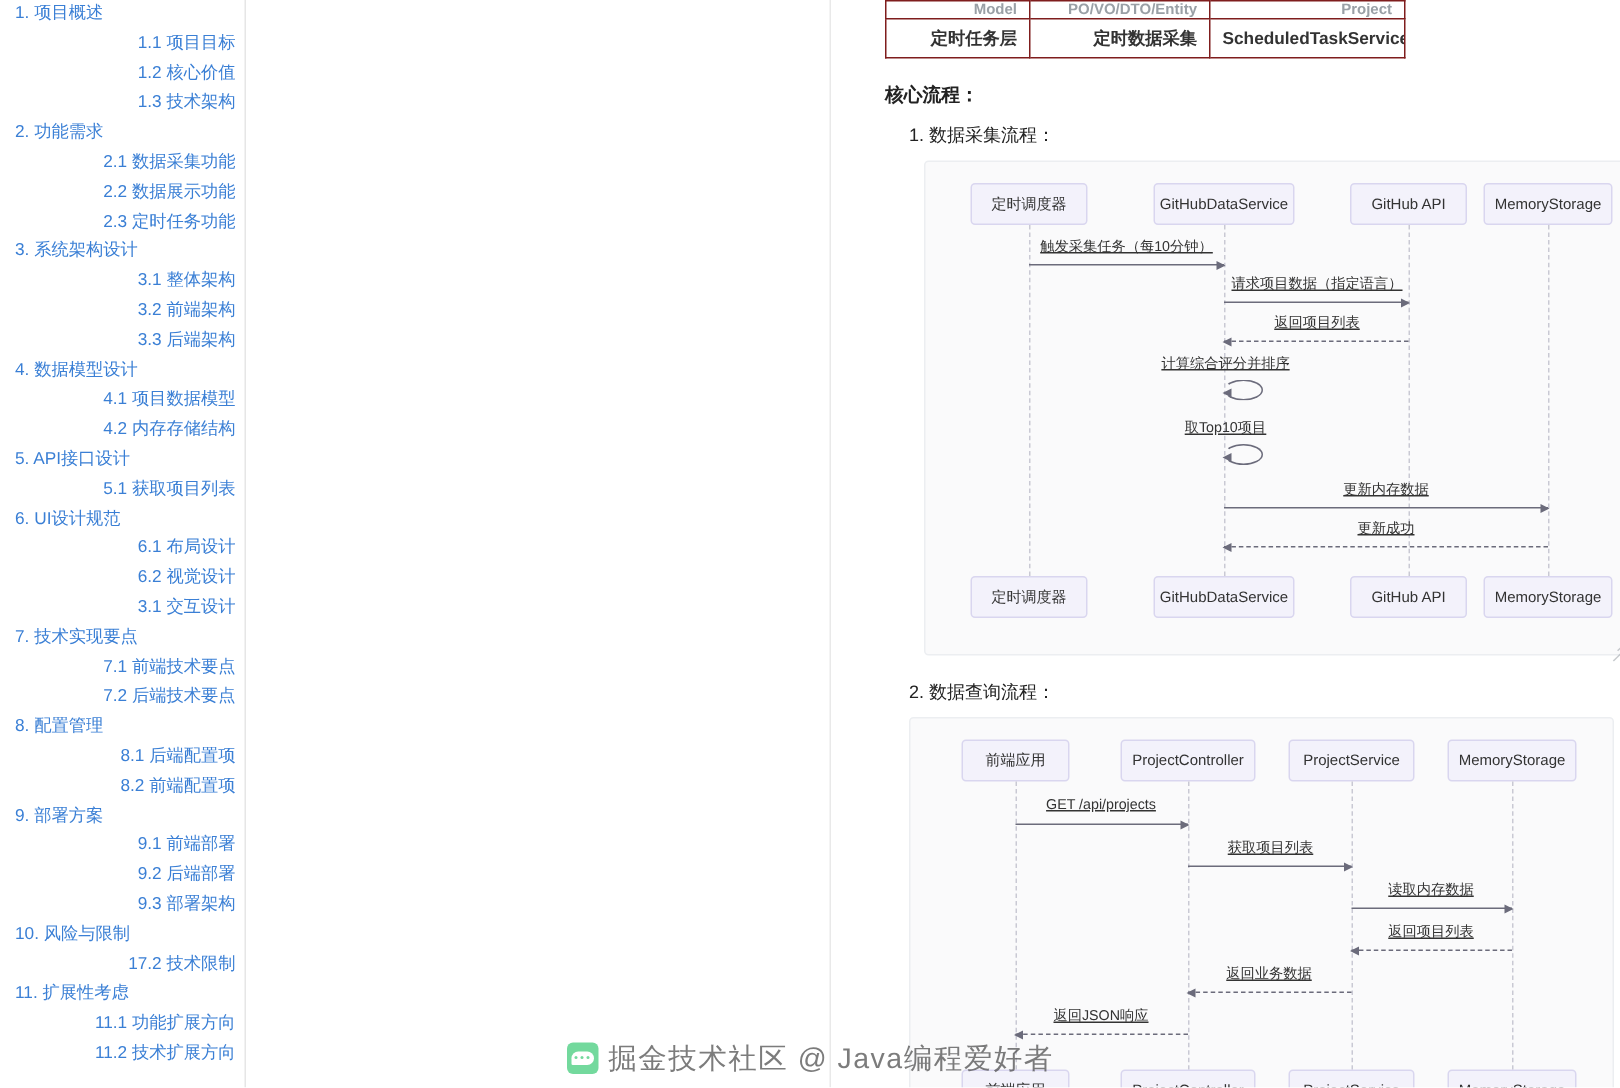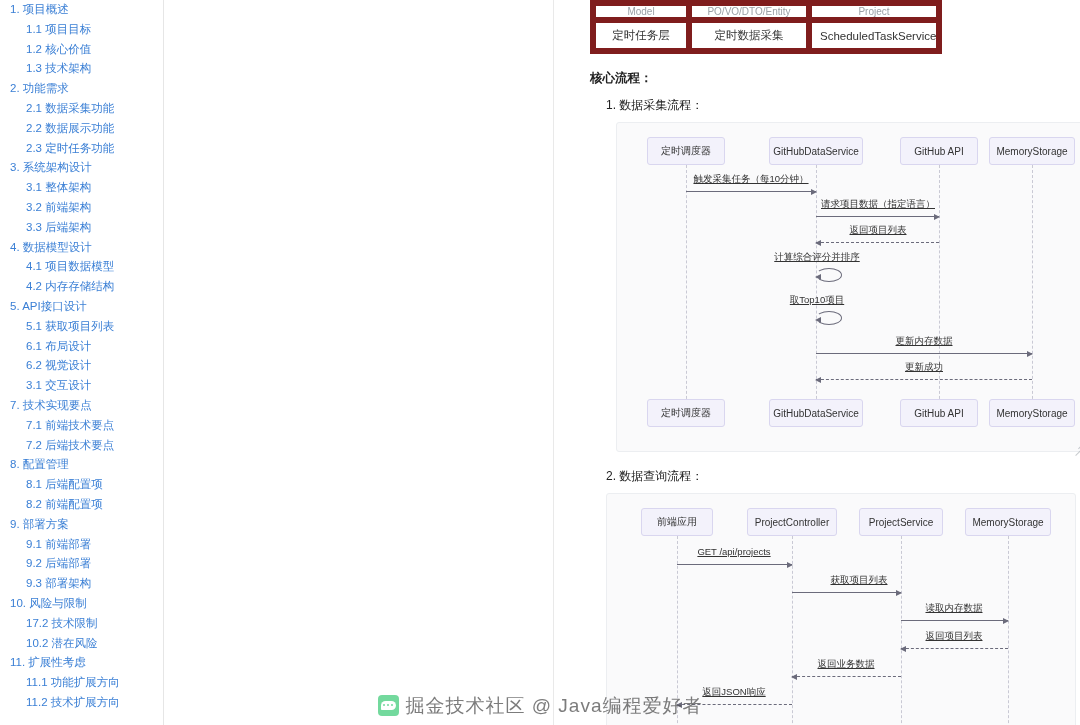--- a/index.html
+++ b/index.html
@@ -29,21 +29,21 @@
   .toc { list-style: none; margin: 0; padding: 0; }
   .toc li {
     color: #3a7fd5;
     font-size: 11.5px;
     line-height: 19.8px;
     padding: 0 6px 0 0;
     white-space: nowrap;
     cursor: pointer;
   }
   .toc li.lvl1 { padding-left: 10px; }
-  .toc li.lvl2 { padding-left: 26px; }
+  .toc li.lvl2 { padding-left: 9px; text-align: right; }
 
   
   .gutter {
     width: 390px;
     min-width: 390px;
     height: 725px;
     background: #fff;
     border-right: 1px solid #e9e9e9;
   }
 
@@ -60,25 +60,25 @@
   
   .tbl-wrap { margin: 0 0 0 10px; width: 346px; }
   table.frag {
     border-collapse: collapse;
     width: 346px;
     font-size: 11.5px;
     color: #333;
     table-layout: fixed;
   }
   table.frag td, table.frag th {
-    border: 6px solid #7f1d1d;
+    border: 1px solid #7f1d1d;
     padding: 5px 8px;
     height: 26px;
-    text-align: center;
-    font-weight: normal;
+    text-align: right;
+    font-weight: bold;
     overflow: hidden;
     white-space: nowrap;
   }
   table.frag tr.clipped td { height: 10px; padding: 0 8px; color: #9aa0a6; font-size: 10px; }
   table.frag col.c1 { width: 96px; }
   table.frag col.c2 { width: 120px; }
   table.frag col.c3 { width: 130px; }
 
   h4.section {
     font-size: 12.5px;
@@ -242,36 +242,36 @@
       <li class="lvl2">2.3 定时任务功能</li>
       <li class="lvl1">3. 系统架构设计</li>
       <li class="lvl2">3.1 整体架构</li>
       <li class="lvl2">3.2 前端架构</li>
       <li class="lvl2">3.3 后端架构</li>
       <li class="lvl1">4. 数据模型设计</li>
       <li class="lvl2">4.1 项目数据模型</li>
       <li class="lvl2">4.2 内存存储结构</li>
       <li class="lvl1">5. API接口设计</li>
       <li class="lvl2">5.1 获取项目列表</li>
+      <li class="lvl1">6. UI设计规范</li>
       <li class="lvl2">6.1 布局设计</li>
       <li class="lvl2">6.2 视觉设计</li>
       <li class="lvl2">3.1 交互设计</li>
       <li class="lvl1">7. 技术实现要点</li>
       <li class="lvl2">7.1 前端技术要点</li>
       <li class="lvl2">7.2 后端技术要点</li>
       <li class="lvl1">8. 配置管理</li>
       <li class="lvl2">8.1 后端配置项</li>
       <li class="lvl2">8.2 前端配置项</li>
       <li class="lvl1">9. 部署方案</li>
       <li class="lvl2">9.1 前端部署</li>
       <li class="lvl2">9.2 后端部署</li>
       <li class="lvl2">9.3 部署架构</li>
       <li class="lvl1">10. 风险与限制</li>
       <li class="lvl2">17.2 技术限制</li>
-      <li class="lvl2">10.2 潜在风险</li>
       <li class="lvl1">11. 扩展性考虑</li>
       <li class="lvl2">11.1 功能扩展方向</li>
       <li class="lvl2">11.2 技术扩展方向</li>
     </ul>
   </nav>
 
   <div class="gutter"></div>
 
   <main class="content">
 
@@ -359,21 +359,21 @@
         <div class="actor" style="left:358px; top:14px; width:86px;">MemoryStorage</div>
 
         <div class="lifeline" style="left:70px; top:42px; height:212px;"></div>
         <div class="lifeline" style="left:185px; top:42px; height:212px;"></div>
         <div class="lifeline" style="left:294px; top:42px; height:212px;"></div>
         <div class="lifeline" style="left:401px; top:42px; height:212px;"></div>
 
         <div class="msg-label" style="left:127px; top:52px;">GET /api/projects</div>
         <div class="arrow right" style="left:70px; top:70px; width:115px;"></div>
 
-        <div class="msg-label" style="left:252px; top:80px;">获取项目列表</div>
+        <div class="msg-label" style="left:240px; top:80px;">获取项目列表</div>
         <div class="arrow right" style="left:185px; top:98px; width:109px;"></div>
 
         <div class="msg-label" style="left:347px; top:108px;">读取内存数据</div>
         <div class="arrow right" style="left:294px; top:126px; width:107px;"></div>
 
         <div class="msg-label" style="left:347px; top:136px;">返回项目列表</div>
         <div class="arrow left dashed" style="left:294px; top:154px; width:107px;"></div>
 
         <div class="msg-label" style="left:239px; top:164px;">返回业务数据</div>
         <div class="arrow left dashed" style="left:185px; top:182px; width:109px;"></div>

